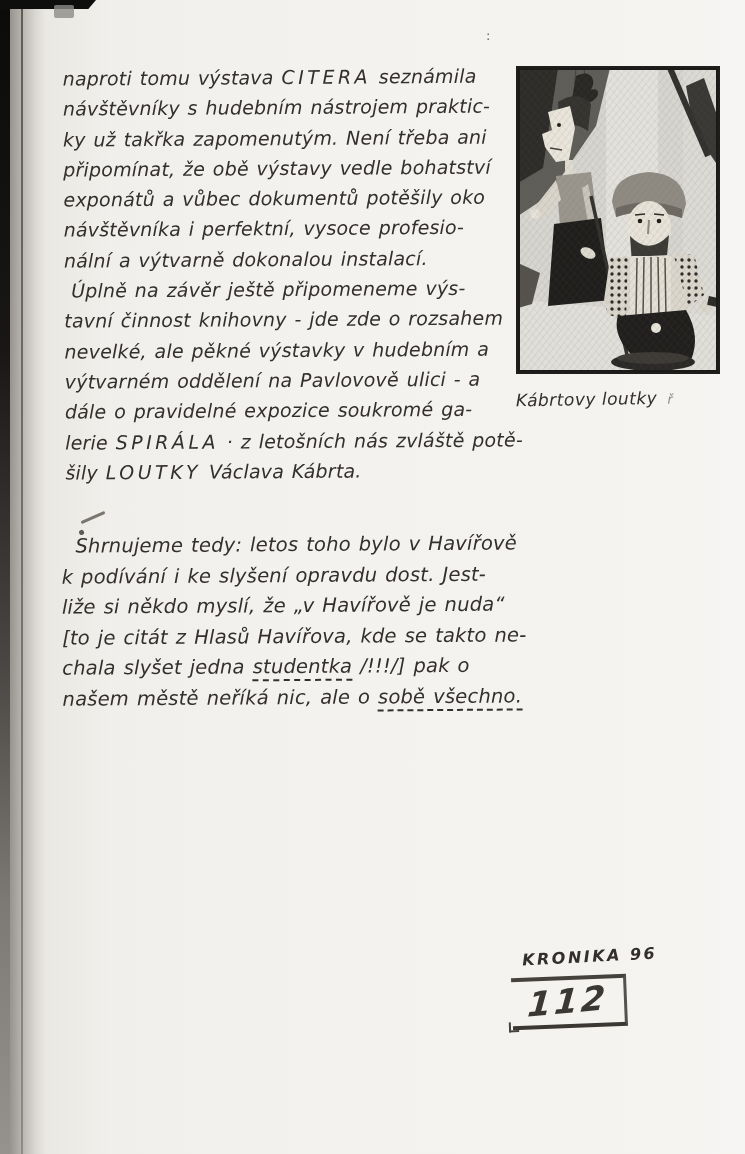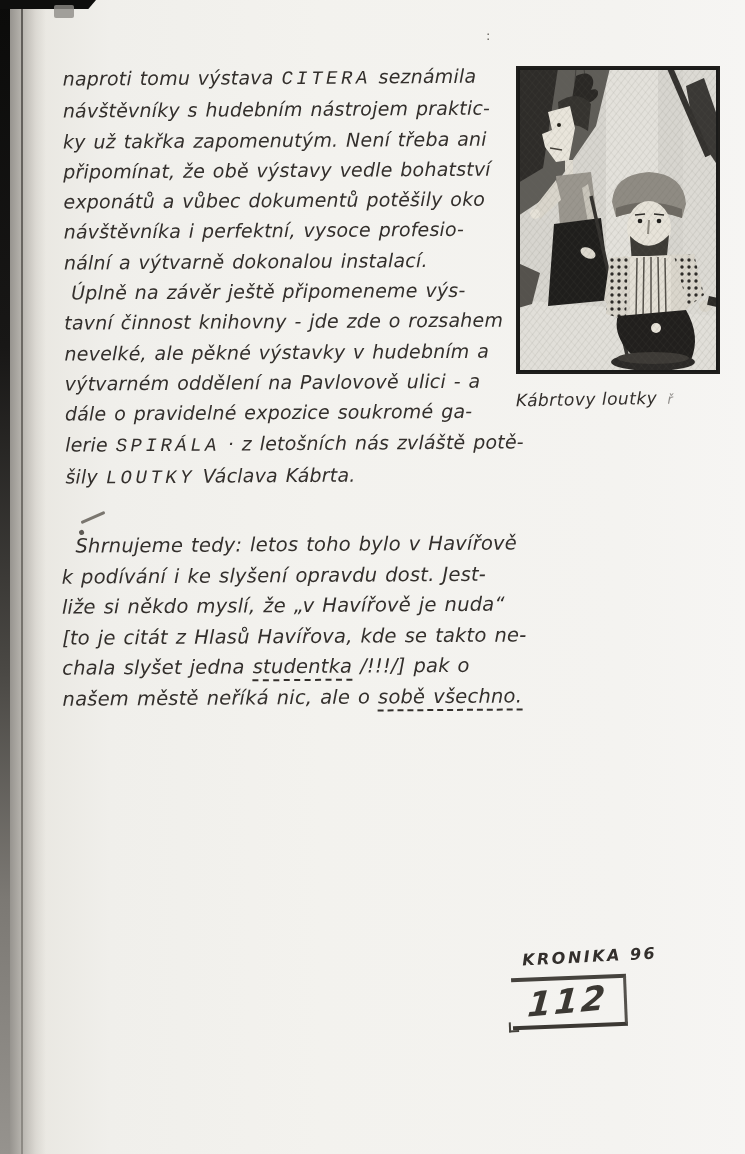--- a/index.html
+++ b/index.html
@@ -19,21 +19,21 @@
     clip-path:polygon(0 0,100% 0,92% 100%,0 100%);}
   .corner-tab{position:absolute;left:54px;top:5px;width:20px;height:13px;background:#8f8c87;border-radius:2px;opacity:.8;}
   
   .hand{font-style:italic;color:#332f2c;}
   .para{position:absolute;white-space:pre;transform:rotate(-.4deg);}
   .para .line{white-space:pre;}
   .para1{left:64px;top:62px;width:462px;font-size:19px;line-height:30.3px;letter-spacing:.2px;word-spacing:1.5px;}
   .para1 .line:nth-child(8){padding-left:7px;}
   .para2{left:62px;top:530px;width:478px;font-size:19.5px;line-height:30.6px;letter-spacing:.2px;word-spacing:1.5px;}
   .para2 .line:first-child{padding-left:14px;}
-  .spaced{letter-spacing:3.5px;font-family:Liberation Mono, monospace;}
+  .spaced{letter-spacing:3.5px;}
   .uline{border-bottom:2px dashed #332f2c;padding-bottom:1px;}
   
   .photo{position:absolute;left:516px;top:66px;width:200px;height:304px;border:2px solid #1f1e1c;background:#d7d5cf;}
   .photo svg{display:block;}
   .caption{position:absolute;left:516px;top:389px;font-size:17px;letter-spacing:.5px;transform:rotate(-1deg);}
   .caption-mark{opacity:.55;font-size:13px;margin-left:10px;}
   
   .kronika{position:absolute;left:522px;top:947px;font-size:16px;letter-spacing:2.5px;transform:rotate(-3deg);font-weight:600;}
   .stampbox{position:absolute;left:512px;top:976px;width:112px;height:44px;transform:rotate(-2.3deg);
     border-top:4px solid #45423d;border-bottom:4px solid #3b3833;border-right:3px solid #55524d;}

